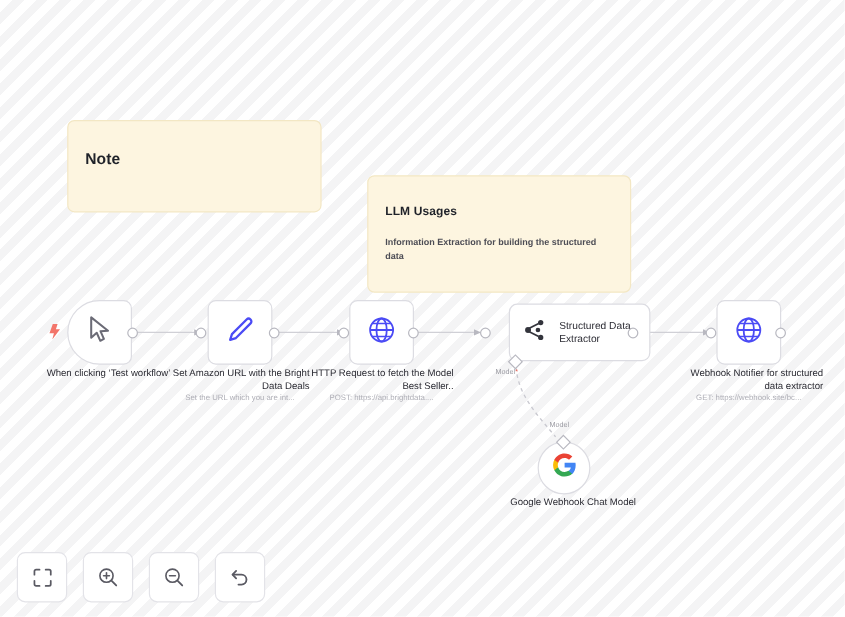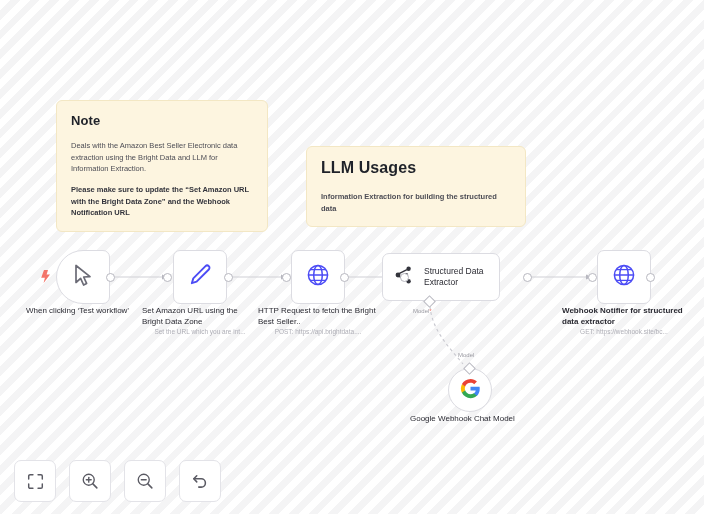--- a/index.html
+++ b/index.html
@@ -25,42 +25,42 @@
     );
     overflow: hidden;
   }
 
   
   .sticky {
     position: absolute;
     background: #fdf5e0;
     border: 1px solid #f3e7c4;
     border-radius: 6px;
-    padding: 12px 14px;
+    padding: 24px 14px;
     color: #4a4a52;
   }
   .sticky-title {
     font-size: 13px;
     font-weight: 700;
     color: #1f2229;
     margin-bottom: 12px;
     letter-spacing: .1px;
   }
   .sticky-body {
     font-size: 7.5px;
     line-height: 1.55;
     color: #4d4d55;
   }
   .sticky-body p { margin-bottom: 9px; }
   .sticky-body p:last-child { margin-bottom: 0; font-weight: bold; }
   .sticky-body p.bold { font-weight: 700; color: #33343c; }
 
   #note-main  { left: 56px;  top: 100px; width: 212px; }
   #note-llm   { left: 306px; top: 146px; width: 220px; }
-  #note-llm .sticky-title { font-size: 16px; margin-bottom: 14px; }
+  #note-llm .sticky-title { font-size: 10px; margin-bottom: 14px; }
   #note-llm .sticky-body { font-size: 7.5px; }
 
   
   .node {
     position: absolute;
     background: #fff;
     border: 1px solid #dcdce2;
     border-radius: 7px;
     display: flex;
     align-items: center;
@@ -91,21 +91,21 @@
   .node-round {
     width: 44px; height: 44px;
     border-radius: 50%;
     border: 1px solid #dcdce2;
     background: #fff;
   }
 
   
   .node-caption {
     position: absolute;
-    text-align: left;
+    text-align: right;
     font-size: 8px;
     line-height: 1.35;
     color: #2b2b33;
     font-weight: 400;
   }
   .node-subcaption {
     position: absolute;
     text-align: center;
     font-size: 6.5px;
     line-height: 1.3;
@@ -186,24 +186,20 @@
 
     <line x1="345" y1="277" x2="401" y2="277" stroke="#d0d0d6" stroke-width="1.1" marker-end="url(#arrow)"></line>
 
     <line x1="527" y1="277" x2="592" y2="277" stroke="#d0d0d6" stroke-width="1.1" marker-end="url(#arrow)"></line>
 
     <path d="M430,306 C432,330 448,346 463,364" fill="none" stroke="#c9c9d0" stroke-width="1.1" stroke-dasharray="3,3"></path>
   </svg>
 
   <div class="sticky" id="note-main">
     <div class="sticky-title">Note</div>
-    <div class="sticky-body">
-      <p>Deals with the Amazon Best Seller Electronic data extraction using the Bright Data and LLM for Information Extraction.</p>
-      <p class="bold">Please make sure to update the “Set Amazon URL with the Bright Data Zone” and the Webhook Notification URL</p>
-    </div>
   </div>
 
   <div class="sticky" id="note-llm">
     <div class="sticky-title">LLM Usages</div>
     <div class="sticky-body">
       <p>Information Extraction for building the structured data</p>
     </div>
   </div>
 
   <div class="bolt" style="left:40px; top:270px;">
@@ -223,41 +219,41 @@
 
   <div class="endpoint" style="left:163px; top:272.5px;"></div>
   <div class="node square" style="left:173px; top:250px;">
     <span>
       <svg width="24" height="24" viewBox="0 0 24 24">
           <path d="M17.5 3.2a2.3 2.3 0 0 1 3.3 3.3L8.6 18.7 3.8 20.2l1.5-4.8z" fill="none" stroke="#4b4bf5" stroke-width="1.9" stroke-linejoin="round"></path>
         </svg>
     </span>
   </div>
   <div class="endpoint" style="left:224px; top:272.5px;"></div>
-  <div class="node-caption" style="left:142px; top:306px; width:116px;">Set Amazon URL using the Bright Data Zone</div>
+  <div class="node-caption" style="left:142px; top:306px; width:116px;">Set Amazon URL with the Bright Data Deals</div>
   <div class="node-subcaption" style="left:142px; top:328px; width:116px;">Set the URL which you are int...</div>
 
   <div class="endpoint" style="left:282px; top:272.5px;"></div>
   <div class="node square" style="left:291px; top:250px;">
     <span>
       <svg width="24" height="24" viewBox="0 0 24 24">
         <circle cx="12" cy="12" r="9.6" fill="none" stroke="#4b4bf5" stroke-width="1.5"></circle>
         <ellipse cx="12" cy="12" rx="4.3" ry="9.6" fill="none" stroke="#4b4bf5" stroke-width="1.5"></ellipse>
         <line x1="2.4" y1="12" x2="21.6" y2="12" stroke="#4b4bf5" stroke-width="1.5"></line>
         <line x1="4.2" y1="6.6" x2="19.8" y2="6.6" stroke="#4b4bf5" stroke-width="1.3"></line>
         <line x1="4.2" y1="17.4" x2="19.8" y2="17.4" stroke="#4b4bf5" stroke-width="1.3"></line>
       </svg>
     </span>
   </div>
   <div class="endpoint" style="left:340px; top:272.5px;"></div>
-  <div class="node-caption" style="left:258px; top:306px; width:120px;">HTTP Request to fetch the Bright Best Seller..</div>
+  <div class="node-caption" style="left:258px; top:306px; width:120px;">HTTP Request to fetch the Model Best Seller..</div>
   <div class="node-subcaption" style="left:258px; top:328px; width:120px;">POST: https://api.brightdata....</div>
 
   <div class="endpoint" style="left:400px; top:272.5px;"></div>
-  <div class="node node-wide" style="left:382px; top:253px;">
+  <div class="node node-wide" style="left:424px; top:253px;">
     <span>
       <svg width="22" height="22" viewBox="0 0 24 24">
         <circle cx="17" cy="5.2" r="2.4" fill="#33343c"></circle>
         <circle cx="17" cy="18.8" r="2.4" fill="#33343c"></circle>
         <circle cx="5.5" cy="12" r="2.7" fill="#33343c"></circle>
         <circle cx="14.5" cy="12" r="2.1" fill="#33343c"></circle>
         <line x1="6.6" y1="10.4" x2="15.2" y2="6.1" stroke="#33343c" stroke-width="1.6"></line>
         <line x1="6.6" y1="13.6" x2="15.2" y2="17.9" stroke="#33343c" stroke-width="1.6"></line>
       </svg>
     </span>
@@ -275,21 +271,21 @@
       <svg width="24" height="24" viewBox="0 0 24 24">
         <circle cx="12" cy="12" r="9.6" fill="none" stroke="#4b4bf5" stroke-width="1.5"></circle>
         <ellipse cx="12" cy="12" rx="4.3" ry="9.6" fill="none" stroke="#4b4bf5" stroke-width="1.5"></ellipse>
         <line x1="2.4" y1="12" x2="21.6" y2="12" stroke="#4b4bf5" stroke-width="1.5"></line>
         <line x1="4.2" y1="6.6" x2="19.8" y2="6.6" stroke="#4b4bf5" stroke-width="1.3"></line>
         <line x1="4.2" y1="17.4" x2="19.8" y2="17.4" stroke="#4b4bf5" stroke-width="1.3"></line>
       </svg>
     </span>
   </div>
   <div class="endpoint" style="left:646px; top:272.5px;"></div>
-  <div class="node-caption" style="left:562px; top:306px; width:124px;font-weight:bold;">Webhook Notifier for structured data extractor</div>
+  <div class="node-caption" style="left:562px; top:306px; width:124px;">Webhook Notifier for structured data extractor</div>
   <div class="node-subcaption" style="left:562px; top:328px; width:124px;">GET: https://webhook.site/bc...</div>
 
   <div class="conn-label" style="left:458px; top:352px;">Model</div>
   <div class="diamond" style="left:465px; top:364px;"></div>
   <div class="node node-round" style="left:448px; top:368px;">
     <span>
       <svg width="21" height="21" viewBox="0 0 48 48">
         <path fill="#4285F4" d="M45.1 24.5c0-1.6-.14-3.2-.43-4.7H24v8.9h11.9c-.5 2.8-2.1 5.1-4.4 6.7v5.6h7.1c4.2-3.9 6.5-9.6 6.5-16.5z"></path>
         <path fill="#34A853" d="M24 46c5.9 0 10.9-2 14.5-5.3l-7.1-5.6c-2 1.3-4.5 2.1-7.4 2.1-5.7 0-10.6-3.9-12.3-9.1H4.4v5.8C8 41.2 15.4 46 24 46z"></path>
         <path fill="#FBBC05" d="M11.7 28.1c-.4-1.3-.7-2.7-.7-4.1s.26-2.8.7-4.1v-5.8H4.4A22 22 0 0 0 2 24c0 3.6.86 6.9 2.4 9.9l7.3-5.8z"></path>

